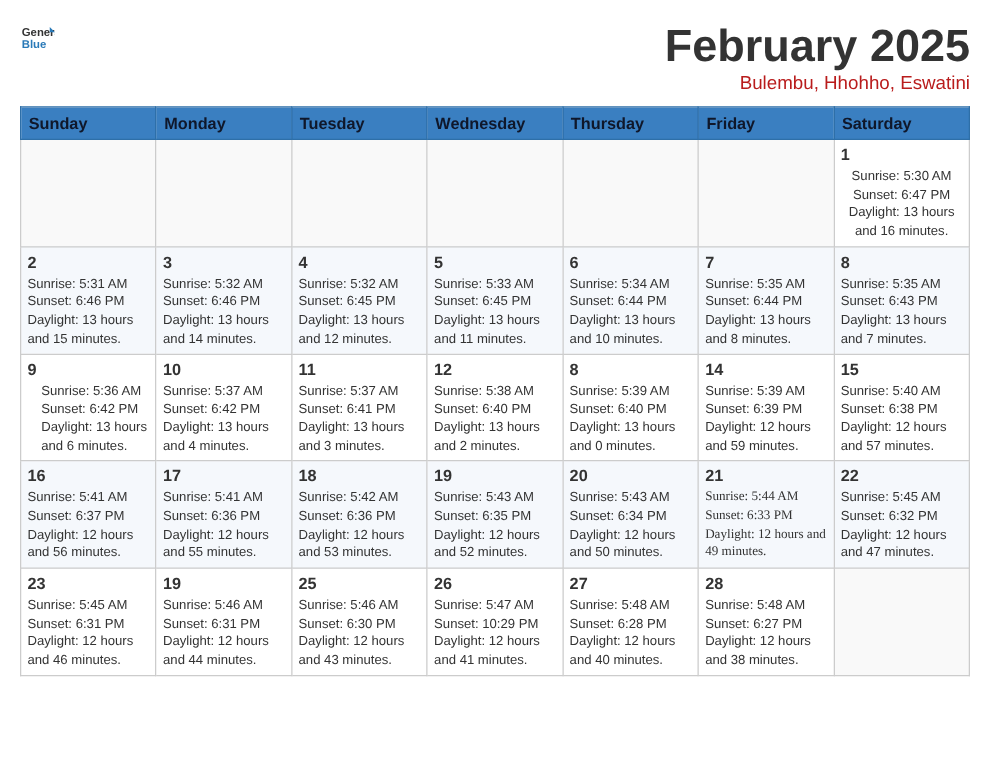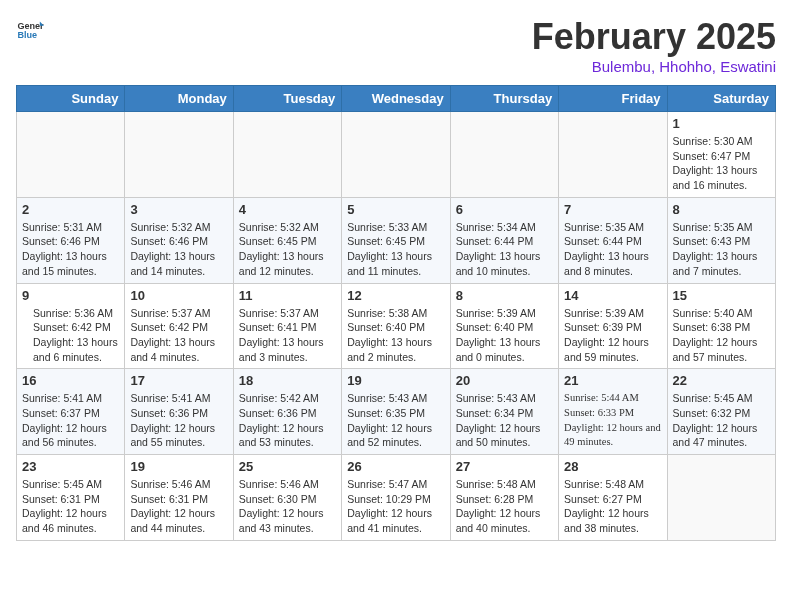--- a/index.html
+++ b/index.html
@@ -28,31 +28,31 @@
     .title-area {
       text-align: right;
     }
     .calendar-title {
       font-size: 36px;
       font-weight: bold;
       color: #333;
     }
     .calendar-subtitle {
       font-size: 15px;
-      color: #6d28d9;
+      color: #b91c1c;
     }
     .calendar {
       width: 100%;
       border-collapse: collapse;
       border: 1px solid #ccc;
     }
     .calendar th {
       background-color: #3a7fc1;
-      color: #ffffff;
-      text-align: right;
+      color: #0f172a;
+      text-align: left;
       padding: 5px 6px;
       font-size: 13px;
       border: 1px solid #2e6fa8;
     }
     .calendar td {
       vertical-align: top;
       border: 1px solid #ccc;
       padding: 4px 5px;
       width: 108px;
       min-height: 80px;
@@ -113,21 +113,21 @@
   <tbody id="calendar-body">
   <tr>
         <td class="empty"></td>
         <td class="empty"></td>
         <td class="empty"></td>
         <td class="empty"></td>
         <td class="empty"></td>
         <td class="empty"></td>
         <td>
           <span class="day-number">1</span>
-          <div class="day-info" style="white-space: pre-line;">Sunrise: 5:30 AM
+          <div class="day-info" style="white-space: pre-line; text-align: center;">Sunrise: 5:30 AM
 Sunset: 6:47 PM
 Daylight: 13 hours and 16 minutes.</div>
         </td>
       </tr>
       <tr>
         <td>
           <span class="day-number">2</span>
           <div class="day-info" style="white-space: pre-line;">Sunrise: 5:31 AM
 Sunset: 6:46 PM
 Daylight: 13 hours and 15 minutes.</div>

